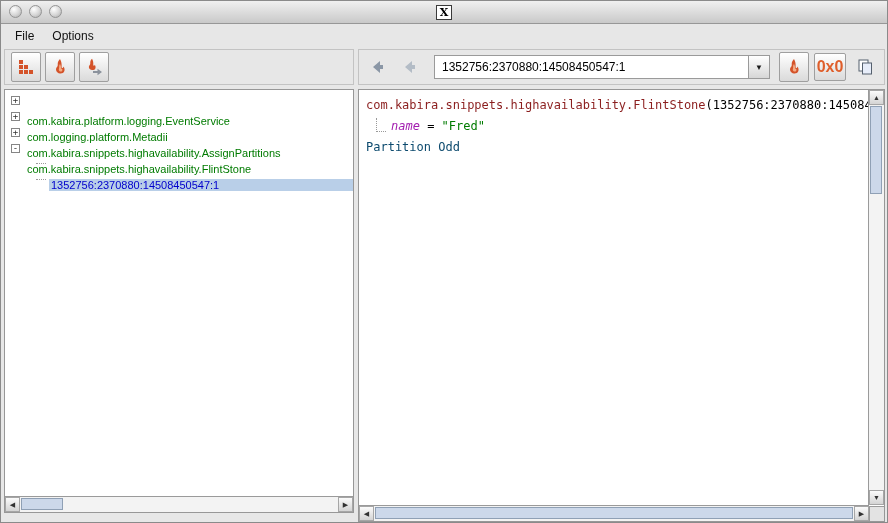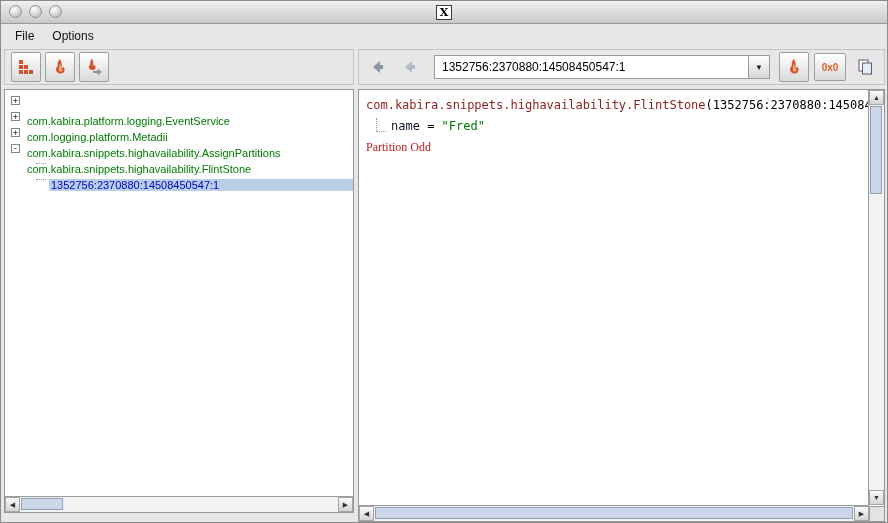--- a/index.html
+++ b/index.html
@@ -25,21 +25,21 @@
   
   .toolbar{position:absolute;top:48px;height:36px;box-sizing:border-box;border:1px solid #c3c3c3;
     background:#e7e7e7;display:flex;align-items:center;padding:0 4px;}
   .toolbar-left{left:3px;width:350px;}
   .toolbar-right{left:357px;width:527px;}
   .tb-btn{width:28px;height:28px;margin:0 2px;border:1px solid #9f9f9f;border-radius:2px;
     background:linear-gradient(#ffffff,#dadada);display:flex;align-items:center;justify-content:center;flex:none;}
   .tb-flat{width:26px;height:26px;margin:0 3px;display:flex;align-items:center;justify-content:center;flex:none;}
   .counter-btn{width:30px;height:26px;margin:0 3px;border:1px solid #9f9f9f;border-radius:2px;
     background:linear-gradient(#ffffff,#dadada);display:flex;align-items:center;justify-content:center;
-    color:#df5e2b;font-weight:bold;font-size:10px;flex:none;}
+    color:#df5e2b;font-weight:bold;font-size:16px;flex:none;}
   .combo{height:24px;width:336px;display:flex;border:1px solid #9a9a9a;background:#fff;margin:0 7px;flex:none;box-sizing:border-box;}
   .combo-text{flex:1;font-size:12px;padding:4px 7px 0 7px;color:#000;white-space:nowrap;overflow:hidden;}
   .combo-arrow{width:20px;border-left:1px solid #9a9a9a;background:linear-gradient(#fff,#d6d6d6);
     display:flex;align-items:center;justify-content:center;font-size:8px;color:#1a1a1a;}
 
   
   .panel{position:absolute;background:#fff;border:1px solid #979797;box-sizing:border-box;}
   .left-panel{left:3px;top:88px;width:350px;height:424px;}
   .right-panel{left:357px;top:88px;width:527px;height:433px;}
 
@@ -57,24 +57,24 @@
   .sel .tree-label{background:#b9cfe8;flex:1;}
 
   
   .detail{position:absolute;left:0;top:0;right:16px;bottom:16px;overflow:hidden;
     font-family:"DejaVu Sans Mono",monospace;font-size:12px;padding:5px 7px;box-sizing:border-box;}
   .detail-line{line-height:21px;white-space:nowrap;}
   .cls{color:#8b1e1e;}
   .ref{color:#000;}
   .connector{display:inline-block;width:9px;height:13px;border-left:1px dotted #999;
     border-bottom:1px dotted #999;margin:0 5px 3px 10px;vertical-align:middle;}
-  .fname{color:#0f172a;}
+  .fname{color:#a21caf;font-style:italic;}
   .feq{color:#000;}
   .fval{color:#007b00;}
-  .partition{color:#b91c1c;font-family:Liberation Serif, serif;}
+  .partition{color:#0c4a6e;}
 
   
   .sb-btn{width:15px;height:15px;box-sizing:border-box;border:1px solid #a6a6a6;
     background:linear-gradient(#fbfbfb,#d4d4d4);font-size:7px;display:flex;align-items:center;
     justify-content:center;color:#333;flex:none;}
   .hscroll{position:absolute;left:0;bottom:0;right:0;height:15px;border-top:1px solid #9a9a9a;
     background:#efefef;display:flex;box-sizing:content-box;}
   .hscroll .sb-track{flex:1;position:relative;background:#f3f3f3;}
   .sb-thumb{position:absolute;background:#ccd8ea;border:1px solid #8fa0b5;box-sizing:border-box;}
   .thumb-left{left:1px;top:1px;height:12px;width:42px;}

